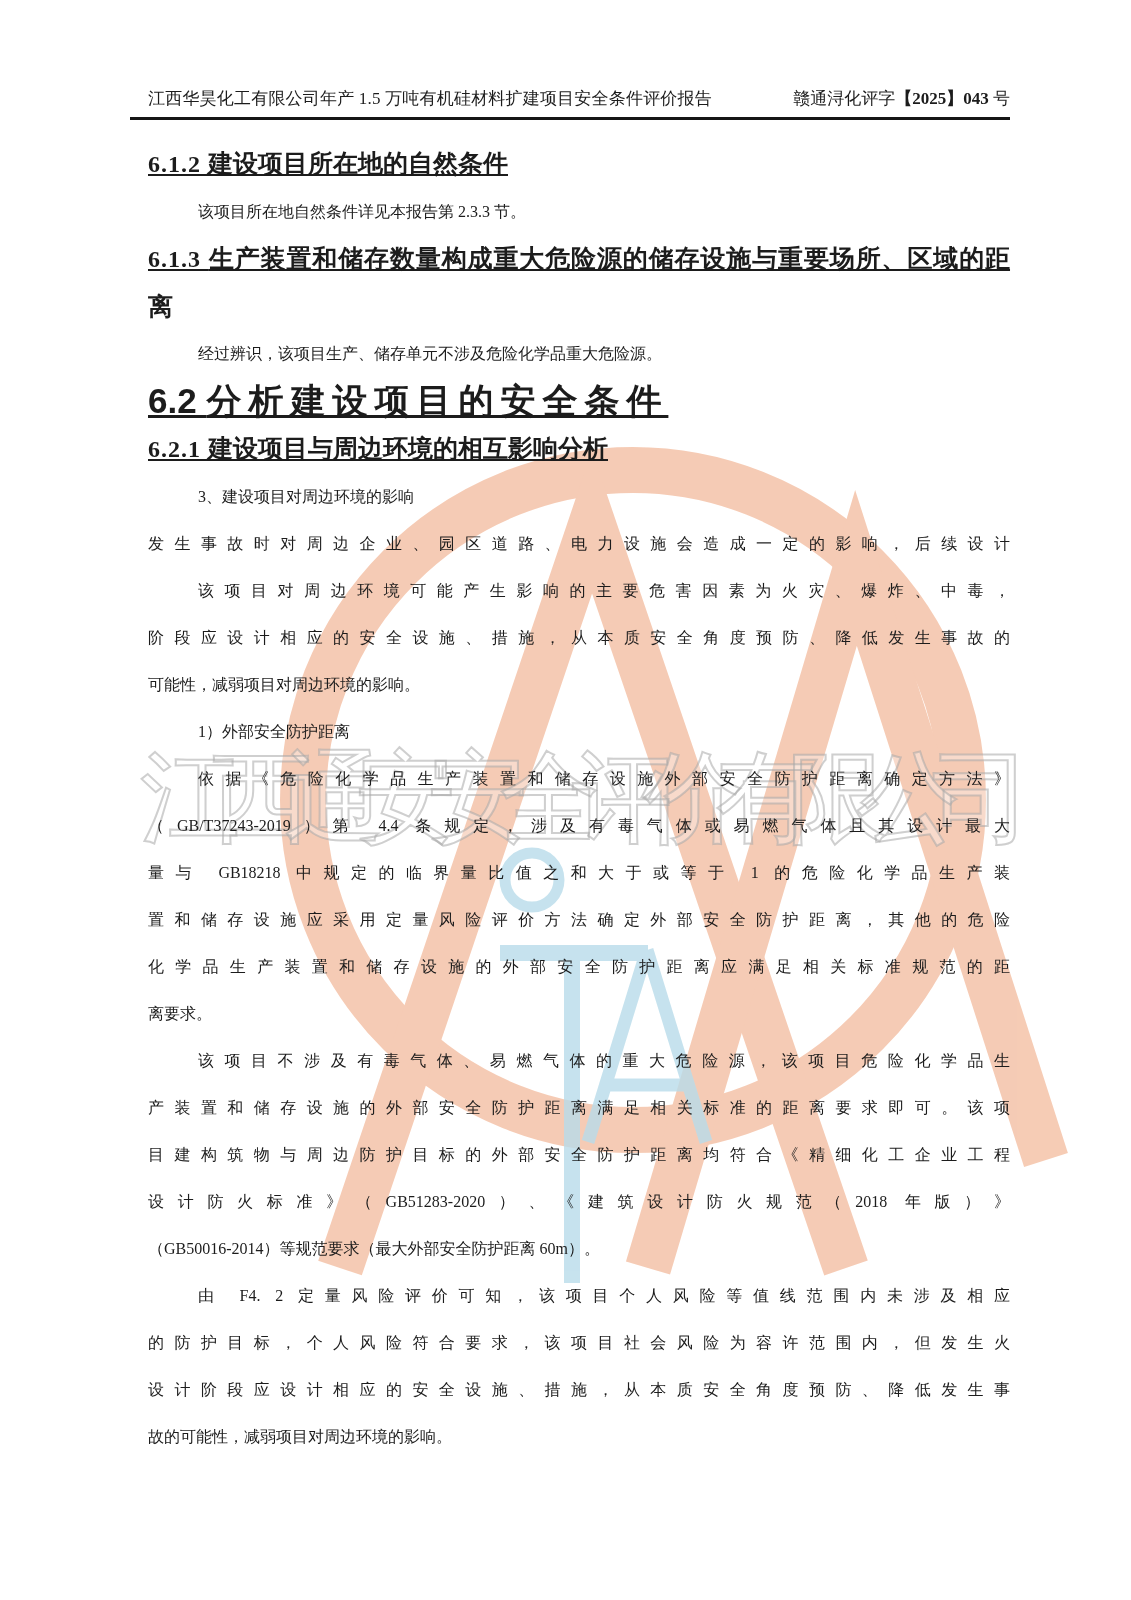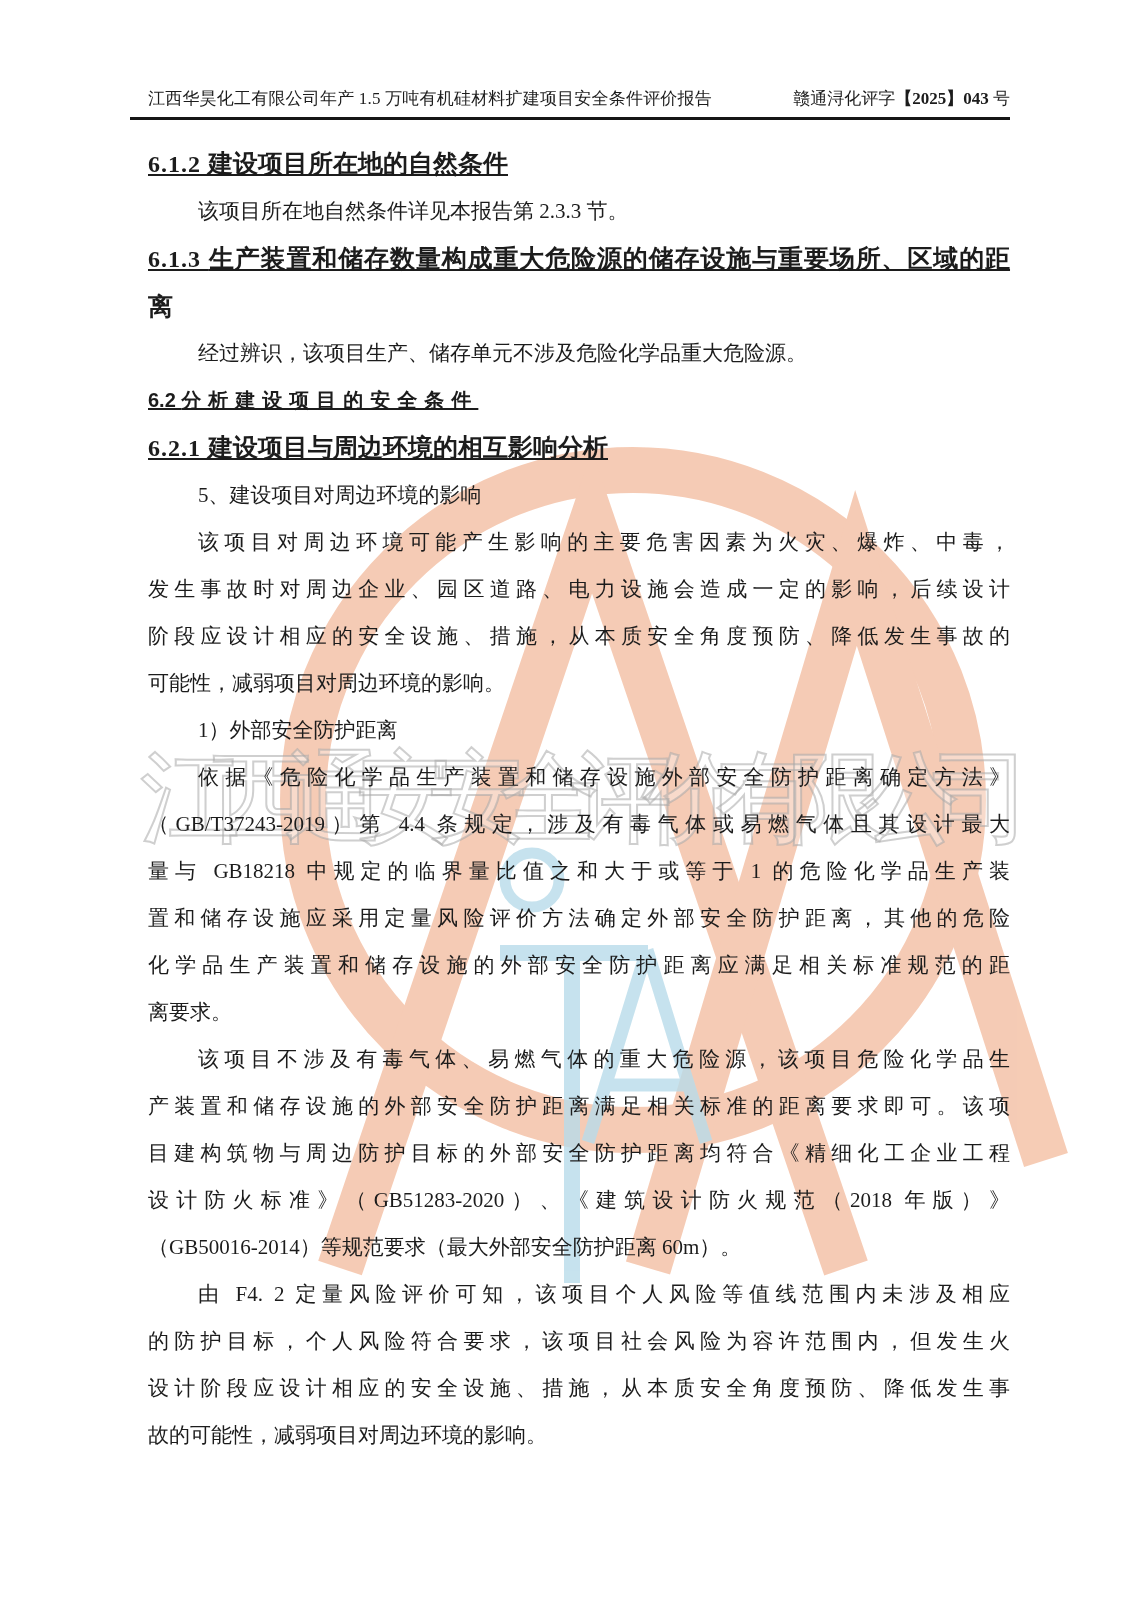--- a/index.html
+++ b/index.html
@@ -34,37 +34,37 @@
     font-size:17px;line-height:22px;
   }
   .h-left{padding-left:18px;letter-spacing:0.2px;}
   .h-right b{font-weight:bold;}
   
   .main{
     position:absolute;left:130px;top:140px;width:880px;z-index:1;
   }
   .block{margin:0;padding-left:18px;width:862px;box-sizing:content-box;}
   .line{
-    line-height:47px;font-size:21px;
+    line-height:47px;font-size:16px;
     text-align:justify;text-align-last:justify;
   }
   .line.last{text-align-last:left;}
   .line.first{text-indent:50px;}
   .h2 .line.first,.h3 .line.first{text-indent:0;text-decoration:underline;}
   .h3 .line{
     font-family:"Liberation Sans", sans-serif;
     font-weight:bold;font-size:25px;
   }
   .h3 .num{
     font-family:"Liberation Serif", serif;
     font-weight:600;font-size:24px;letter-spacing:1px;
   }
   .h2 .line{
     font-family:"Liberation Serif", serif;
-    font-weight:bold;font-size:20px;
+    font-weight:bold;font-size:35px;
   }
   .h2 .h-text{letter-spacing:7px;}
   .h2 .num{
     font-family:"Liberation Sans", sans-serif;
     font-weight:800;letter-spacing:0;
   }
 </style>
 </head>
 <body>
 
@@ -105,25 +105,25 @@
       <div class="block body">
         <div class="line first last">经过辨识，该项目生产、储存单元不涉及危险化学品重大危险源。</div>
       </div>
       <div class="block h2">
         <div class="line first last"><span class="num">6.2 </span><span class="h-text">分析建设项目的安全条件</span></div>
       </div>
       <div class="block h3">
         <div class="line first last"><span class="num">6.2.1 </span><span class="h-text">建设项目与周边环境的相互影响分析</span></div>
       </div>
       <div class="block body">
-        <div class="line first last">5、建设项目对周边环境的影响</div>
+        <div class="line first last">3、建设项目对周边环境的影响</div>
       </div>
       <div class="block body">
+        <div class="line">发生事故时对周边企业、园区道路、电力设施会造成一定的影响，后续设计</div>
         <div class="line first">该项目对周边环境可能产生影响的主要危害因素为火灾、爆炸、中毒，</div>
-        <div class="line">发生事故时对周边企业、园区道路、电力设施会造成一定的影响，后续设计</div>
         <div class="line">阶段应设计相应的安全设施、措施，从本质安全角度预防、降低发生事故的</div>
         <div class="line last">可能性，减弱项目对周边环境的影响。</div>
       </div>
       <div class="block body">
         <div class="line first last">1）外部安全防护距离</div>
       </div>
       <div class="block body">
         <div class="line first">依据《危险化学品生产装置和储存设施外部安全防护距离确定方法》</div>
         <div class="line">（GB/T37243-2019）第 4.4 条规定，涉及有毒气体或易燃气体且其设计最大</div>
         <div class="line">量与 GB18218 中规定的临界量比值之和大于或等于 1 的危险化学品生产装</div>

